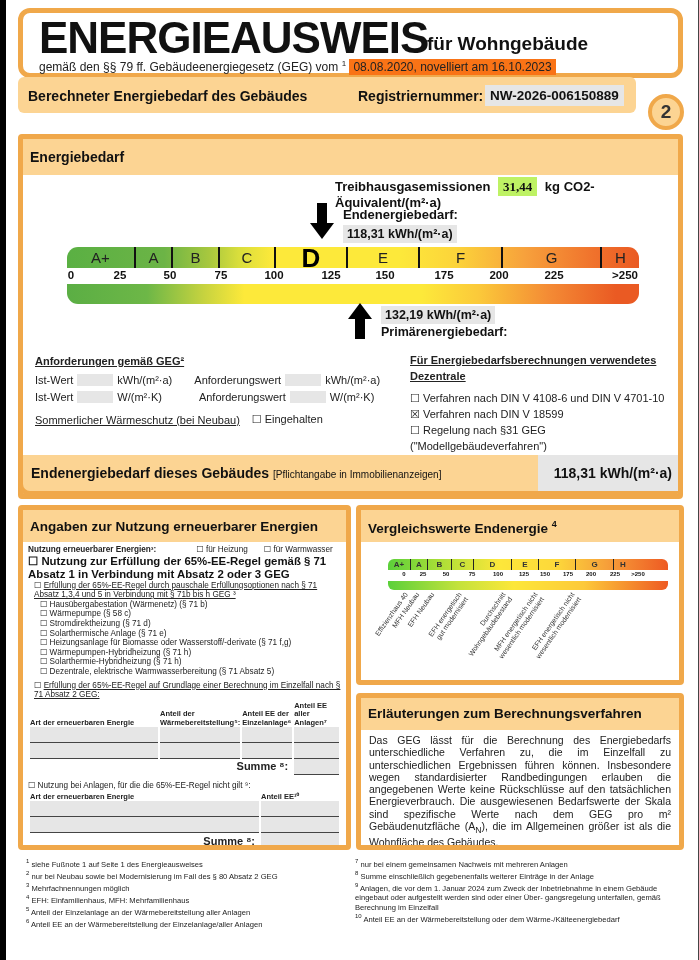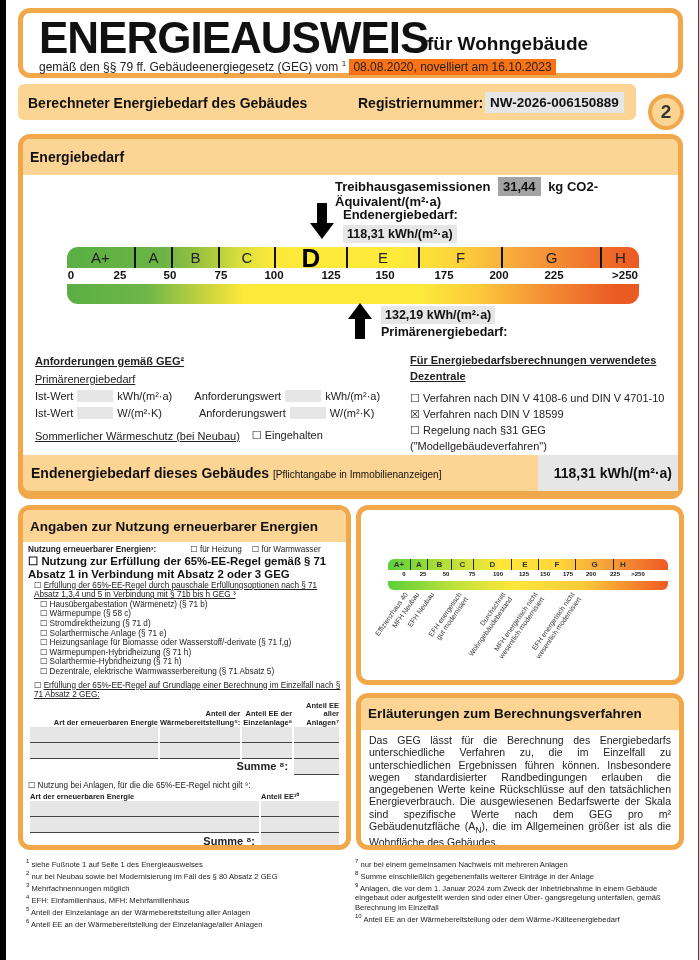--- a/index.html
+++ b/index.html
@@ -10,34 +10,34 @@
 
   
   .header { position: absolute; left: 18px; top: 8px; width: 665px; height: 70px; border: 5px solid #f0a84a; border-radius: 12px; background: #fff; }
   .title-big { position: absolute; left: 16px; top: 2px; font-family: "Liberation Sans", sans-serif; font-weight: bold; font-size: 44px; letter-spacing: -1px; line-height: 46px; }
   .title-small { position: absolute; left: 404px; top: 20px; font-weight: bold; font-size: 19px; }
   .subtitle { position: absolute; left: 16px; top: 46px; font-size: 12px; color: #222; }
   .subtitle sup { font-size: 8px; }
   .grey-box { background: #f97316; padding: 1px 4px; }
 
   
-  .regbar { position: absolute; left: 18px; top: 84px; width: 618px; height: 36px; background: #fcd493; border-radius: 6px; }
+  .regbar { position: absolute; left: 18px; top: 77px; width: 618px; height: 36px; background: #fcd493; border-radius: 6px; }
   .regbar .lbl { position: absolute; left: 10px; top: 11px; font-weight: bold; font-size: 14px; }
   .regbar .reglbl { position: absolute; left: 340px; top: 11px; font-weight: bold; font-size: 14px; }
   .regbar .regval { position: absolute; left: 467px; top: 8px; font-weight: bold; font-size: 13.5px; background: #e6e6e6; padding: 3px 5px; }
   .pagenum { position: absolute; left: 648px; top: 94px; width: 36px; height: 36px; border-radius: 50%; border: 4px solid #f0a84a; background: #fcd493; text-align: center; font-weight: bold; font-size: 19px; line-height: 28px; color: #333; }
 
   
-  .panel { position: absolute; border: 5px solid #f0a84a; border-radius: 12px; background: #fff; overflow: hidden; }
+  .panel { position: absolute; border: 5px solid #f0a84a; border-radius: 4px; background: #fff; overflow: hidden; }
   .panel-head { background: #fcd493; font-weight: bold; }
   .eb { left: 18px; top: 134px; width: 665px; height: 365px; }
   .eb .panel-head { height: 36px; padding: 10px 7px; font-size: 14px; }
 
   .thg { position: absolute; left: 312px; top: 40px; font-weight: bold; font-size: 13px; }
-  .thg .val { background: #a3a3a3; padding: 2px 5px; margin: 0 4px; }
+  .thg .val { background: #bef264; padding: 2px 5px; margin: 0 4px; font-family: Liberation Serif, serif; }
 
   .arrow-down { position: absolute; }
   .endlbl { position: absolute; left: 320px; top: 68px; font-weight: bold; font-size: 13px; }
   .endval { position: absolute; left: 320px; top: 86px; font-weight: bold; font-size: 12.5px; background: #e6e6e6; padding: 2px 4px; }
 
   .scale { position: absolute; left: 44px; top: 108px; width: 572px; height: 21px; border-radius: 11px 11px 0 0; background: linear-gradient(90deg, #5ab043 0%, #6cb446 17%, #a9c83e 25%, #d9de3c 30%, #fde93a 36%, #fde93a 58%, #fcd43a 68%, #f7a13c 80%, #f0722c 92%, #ea5a23 100%); display: flex; }
   .scale .cell { position: relative; height: 100%; text-align: center; font-size: 15px; line-height: 21px; color: #222; }
   .scale .cell.sep { border-right: 2px solid #111; }
   .scale .cell.big { font-weight: bold; font-size: 26px; line-height: 22px; color: #000; }
   .ticks { position: absolute; left: 44px; top: 130px; width: 572px; height: 14px; font-weight: bold; font-size: 11.5px; }
@@ -66,21 +66,21 @@
   
   .ren { left: 18px; top: 505px; width: 333px; height: 345px; }
   .ren .panel-head { height: 32px; padding: 9px 7px; font-size: 13.5px; }
   .ren .body { padding: 3px 5px; font-size: 8.2px; color: #222; line-height: 9.6px; }
   .ren .bold { font-weight: bold; }
   .ren .bigchk { font-weight: bold; font-size: 11.4px; line-height: 13px; color: #111; }
   .ren .u { text-decoration: underline; }
   .ind1 { padding-left: 6px; }
   .ind2 { padding-left: 12px; }
   .tbl { width: 100%; border-collapse: separate; border-spacing: 2px 0; margin-top: 2px; }
-  .tbl th { font-size: 7.5px; font-weight: bold; vertical-align: bottom; text-align: right; line-height: 8.5px; }
+  .tbl th { font-size: 7.5px; font-weight: bold; vertical-align: bottom; text-align: left; line-height: 8.5px; }
   .tbl td { height: 16px; background: #e6e6e6; border-bottom: 1.5px solid #444; }
   .tbl td.blank { background: transparent; border-bottom: none; }
   .summe { font-weight: bold; font-size: 11px; text-align: right; padding-right: 4px; background: transparent !important; border-bottom: none !important; }
 
   
   .ver { left: 356px; top: 505px; width: 328px; height: 180px; }
   .ver .panel-head { height: 32px; padding: 9px 7px; font-size: 13.5px; }
   .ver .panel-head sup { font-size: 9px; }
   .mscale { position: absolute; left: 27px; top: 49px; width: 280px; height: 11px; border-radius: 6px 6px 0 0; background: linear-gradient(90deg, #5bd03a 0%, #a9de37 18%, #fde73a 40%, #fdd83a 60%, #f6a03a 78%, #ee5a23 100%); display: flex; }
   .mscale .cell { font-size: 8px; font-weight: bold; text-align: center; line-height: 11px; color: #333; }
@@ -163,21 +163,20 @@
   <div class="scale2"></div>
 
   <svg class="arrow-down" style="left:325px;top:164px;" width="24" height="36" viewBox="0 0 24 36">
       <path d="M12 0l12 16h-7v20H7V16H0z" fill="#000"></path>
     </svg>
   <div class="primval">132,19 kWh/(m²·a)</div>
   <div class="primlbl">Primärenergiebedarf:</div>
 
   <div class="req">
     <span class="h">Anforderungen gemäß GEG²</span>
-    <span class="u">Primärenergiebedarf</span>
     <div class="row">
       <span>Ist-Wert</span>
       <span class="box"></span>
       <span>kWh/(m²·a)</span>
       <span class="spc"></span>
       <span>Anforderungswert</span>
       <span class="box"></span>
       <span>kWh/(m²·a)</span>
     </div>
     <div class="row">
@@ -208,21 +207,21 @@
   <div class="lbl">
     <span>Endenergiebedarf dieses Gebäudes</span>
     <small>[Pflichtangabe in Immobilienanzeigen]</small>
   </div>
   <div class="val">118,31 kWh/(m²·a)</div>
 </div>
 
 <div class="panel ren">
   <div class="panel-head">Angaben zur Nutzung erneuerbarer Energien</div>
   <div class="body">
-    <div style="display:flex;gap:10px;">
+    <div style="display:flex;gap:16px;">
       <span class="bold">Nutzung erneuerbarer Energien³:</span>
       <span style="margin-left:24px;">☐ für Heizung</span>
       <span>☐ für Warmwasser</span>
     </div>
     <div class="bigchk">☐ Nutzung zur Erfüllung der 65%-EE-Regel gemäß § 71 Absatz 1 in Verbindung mit Absatz 2 oder 3 GEG</div>
     <div class="ind1">☐ <span class="u">Erfüllung der 65%-EE-Regel durch pauschale Erfüllungsoptionen nach § 71 Absatz 1,3,4 und 5 in Verbindung mit § 71b bis h GEG ³</span></div>
     <div class="ind2">
       <div>☐ Hausübergabestation (Wärmenetz) (§ 71 b)</div>
       <div>☐ Wärmepumpe (§ 58 c)</div>
       <div>☐ Stromdirektheizung (§ 71 d)</div>
@@ -279,20 +278,21 @@
             <td class="summe">Summe ⁸:</td>
             <td></td>
           </tr>
     </tbody>
       </table>
 
   </div>
 </div>
 
 <div class="panel ver">
+  <div class="panel-head"><span>Vergleichswerte Endenergie</span> <sup>4</sup></div>
   <div class="mscale">
     <div class="cell sep" style="width:23px;">A+</div>
     <div class="cell sep" style="width:17px;">A</div>
     <div class="cell sep" style="width:24px;">B</div>
     <div class="cell sep" style="width:22px;">C</div>
     <div class="cell sep" style="width:38px;">D</div>
     <div class="cell sep" style="width:27px;">E</div>
     <div class="cell sep" style="width:37px;">F</div>
     <div class="cell sep" style="width:38px;">G</div>
     <div class="cell" style="width:54px;text-align:left;padding-left:6px;">H</div>

